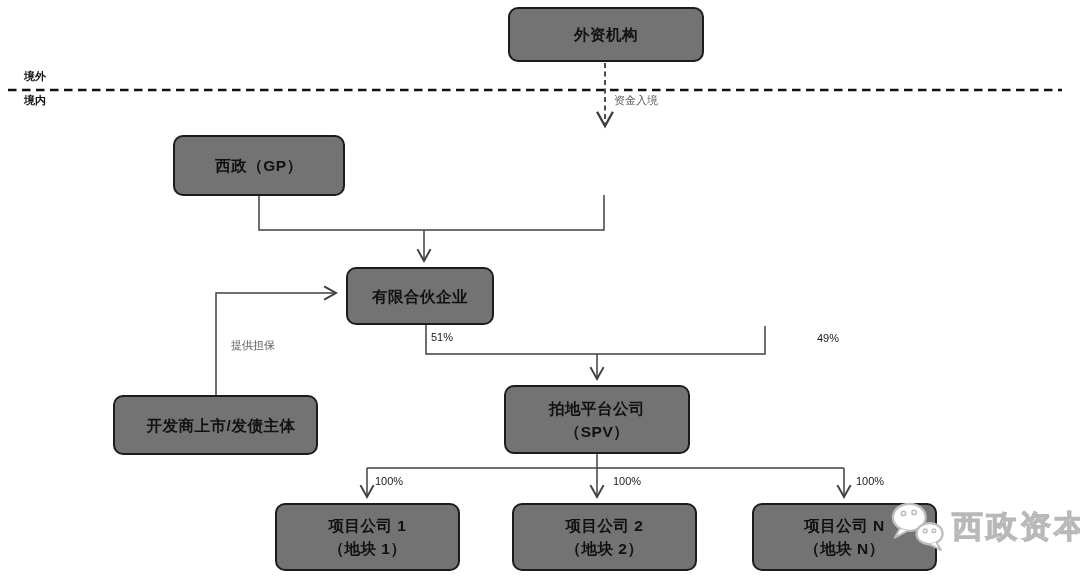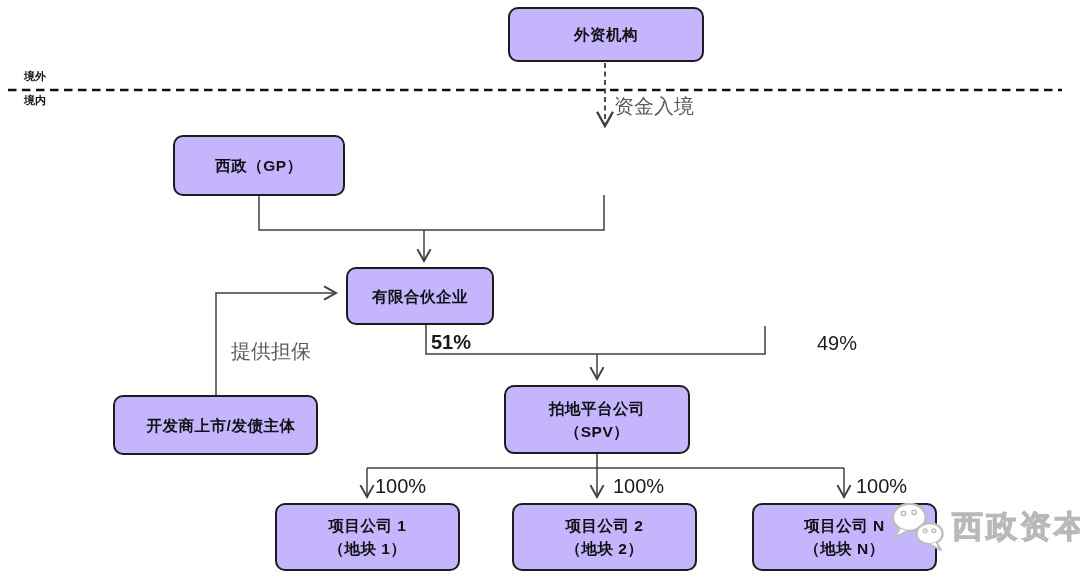--- a/index.html
+++ b/index.html
@@ -9,38 +9,38 @@
     height: 582px;
     background: #ffffff;
     font-family: "Liberation Sans", sans-serif;
     overflow: hidden;
   }
   #wires { position: absolute; left: 0; top: 0; z-index: 1; }
   .node {
     position: absolute;
     z-index: 2;
     box-sizing: border-box;
-    background: #c4b5fd;
+    background: #737373;
     border: 2.3px solid #1c1c1c;
     border-radius: 10px;
     display: flex;
     flex-direction: column;
     align-items: center;
     justify-content: center;
     text-align: center;
     font-weight: bold;
     font-size: 15.5px;
     color: #111111;
     line-height: 23px;
     letter-spacing: 0.5px;
   }
   .edge-label {
     position: absolute;
     z-index: 3;
-    font-size: 20px;
+    font-size: 11px;
     color: #1a1a1a;
     white-space: nowrap;
   }
   .edge-label.gray { color: #5a5a5a; }
   .boundary-label {
     position: absolute;
     z-index: 3;
     font-size: 11px;
     font-weight: bold;
     color: #111111;
@@ -130,21 +130,21 @@
     <span>（地块 2）</span>
   </div>
 
   <div class="node" style="left:752px; top:503px; width:185px; height:68px;">
     <span>项目公司 N</span>
     <span>（地块 N）</span>
   </div>
 
   <div class="edge-label gray" style="left:614px; top:93px;">资金入境</div>
   <div class="edge-label gray" style="left:231px; top:338px;">提供担保</div>
-  <div class="edge-label" style="left:431px; top:331px;font-weight:bold;">51%</div>
+  <div class="edge-label" style="left:431px; top:331px;">51%</div>
   <div class="edge-label" style="left:773px; top:332px;margin-left:44px;">49%</div>
   <div class="edge-label" style="left:375px; top:475px;">100%</div>
   <div class="edge-label" style="left:613px; top:475px;">100%</div>
   <div class="edge-label" style="left:856px; top:475px;">100%</div>
 
   <div class="watermark">
     <span>
       <svg width="62" height="54" viewBox="0 0 64 56">
         <ellipse cx="24" cy="20" rx="17" ry="14" fill="#ffffff" stroke="#bdbdbd" stroke-width="2.4"></ellipse>
         <path d="M14,32 L9,41 L22,34" fill="#ffffff" stroke="#bdbdbd" stroke-width="2" stroke-linejoin="round"></path>

